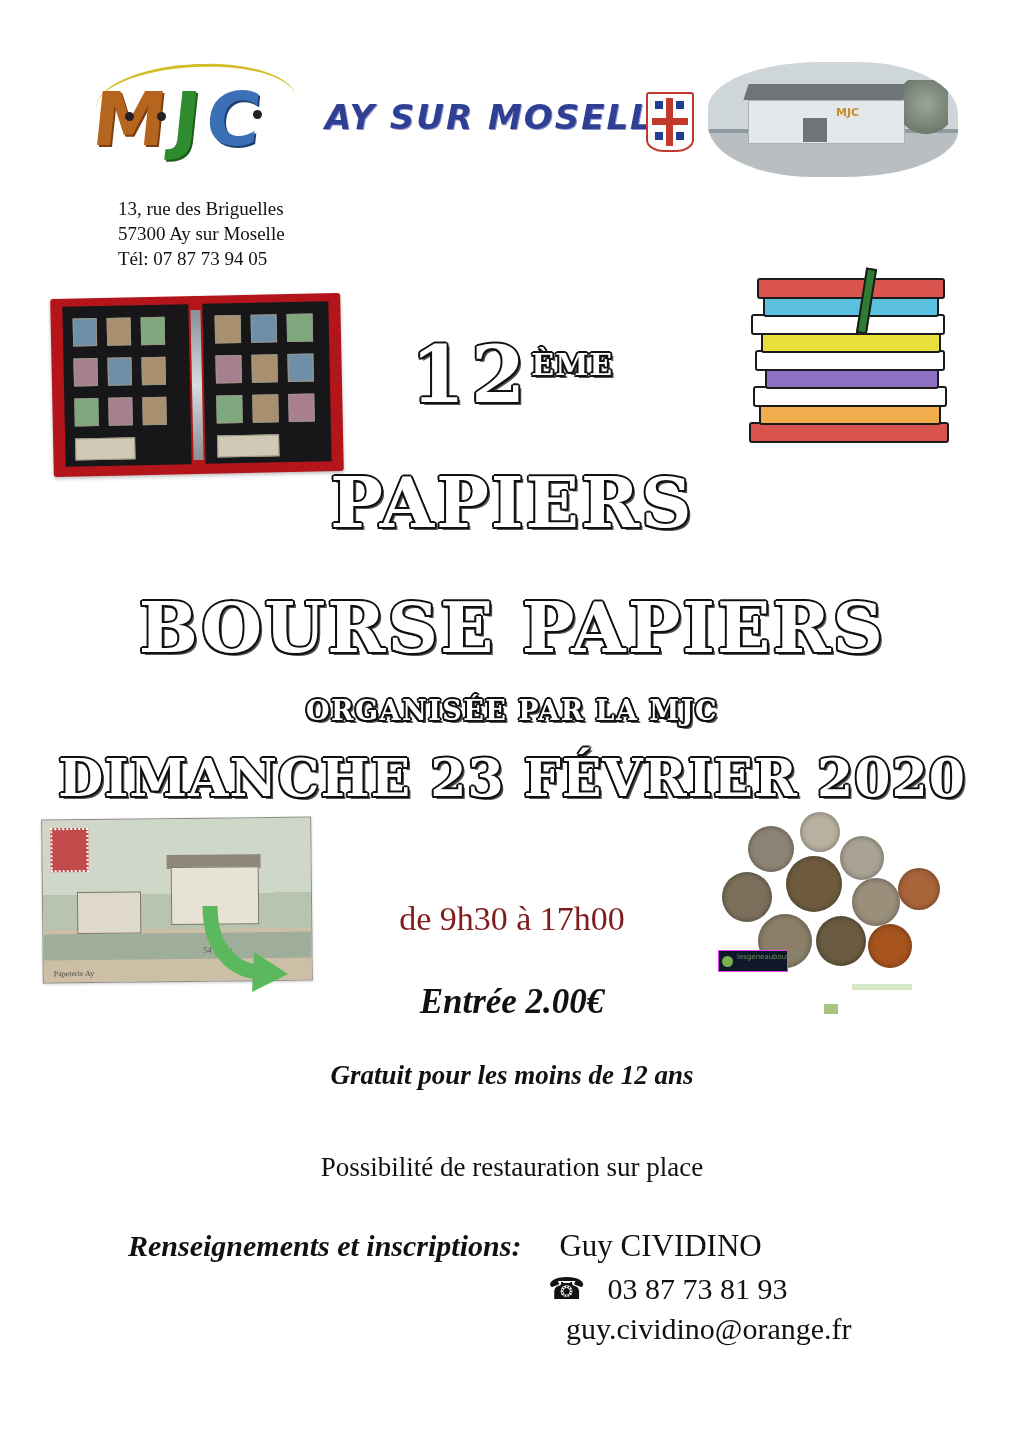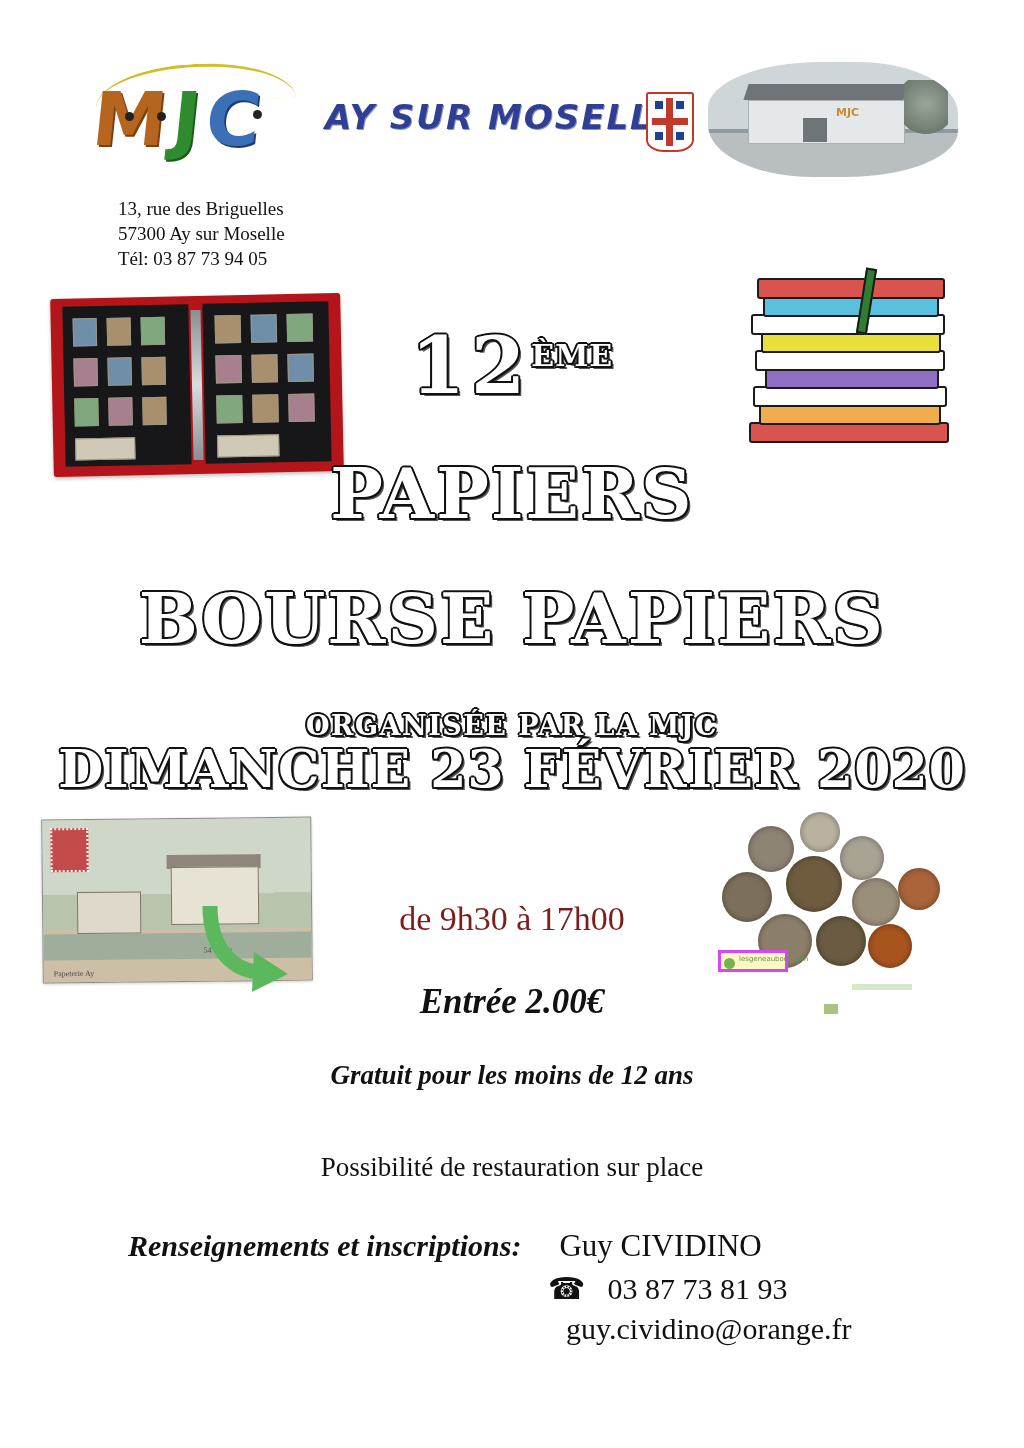--- a/index.html
+++ b/index.html
@@ -309,22 +309,22 @@
     position: absolute;
     border-radius: 50%;
     box-shadow: inset 0 0 6px rgba(0,0,0,.4);
   }
   .coins .watermark {
     position: absolute;
     left: 6px;
     top: 138px;
     width: 70px;
     height: 22px;
-    background: #fef9c3;
-    border: 3px solid #d946ef;
+    background: #0f172a;
+    border: 1px solid #d946ef;
     font-size: 7px;
     color: #6f8f5c;
     padding: 2px;
     box-sizing: border-box;
     font-family: "DejaVu Sans", sans-serif;
   }
   .coins .wm-dot {
     position: absolute;
     width: 11px; height: 11px;
     border-radius: 50%;
@@ -340,20 +340,21 @@
   .outlined {
     font-family: "DejaVu Serif", serif;
     font-weight: bold;
     color: #ffffff;
     text-shadow:
       -1.5px -1.5px 0 #111, 1.5px -1.5px 0 #111,
       -1.5px  1.5px 0 #111, 1.5px  1.5px 0 #111,
        0 -2px 0 #111, 0 2px 0 #111, -2px 0 0 #111, 2px 0 0 #111,
        3px 3px 0 #555;
     letter-spacing: 2px;
+    margin-top: 9px;
   }
 
   .num-12 {
     position: absolute;
     top: 320px;
     left: 0; right: 0;
     text-align: center;
     font-size: 78px;
     letter-spacing: 6px;
   }
@@ -372,21 +373,21 @@
   }
   .t-vieux {
     position: absolute;
     top: 577px;
     left: 0; right: 0;
     text-align: center;
     font-size: 70px;
   }
   .t-organisee {
     position: absolute;
-    top: 710px;
+    top: 686px;
     left: 0; right: 0;
     text-align: center;
     font-size: 27px;
     letter-spacing: 1.5px;
   }
   .t-date {
     position: absolute;
     top: 738px;
     left: 0; right: 0;
     text-align: center;
@@ -502,21 +503,21 @@
     <div class="wall"></div>
     <div class="door"></div>
     <div class="sign">MJC</div>
     <div class="tree"></div>
   </div>
 </div>
 
 <div class="address">
   <div>13, rue des Briguelles</div>
   <div>57300 Ay sur Moselle</div>
-  <div>Tél: 03 87 73 94 05</div>
+  <div>Tél: 07 87 73 94 05</div>
 </div>
 
 <div class="stamp-album">
   <div class="page left">
     <div class="stamp c1" style="left:10px;top:12px;width:22px;height:26px;"></div>
     <div class="stamp c2" style="left:44px;top:12px;width:22px;height:26px;"></div>
     <div class="stamp c3" style="left:78px;top:12px;width:22px;height:26px;"></div>
     <div class="stamp c4" style="left:10px;top:52px;width:22px;height:26px;"></div>
     <div class="stamp c1" style="left:44px;top:52px;width:22px;height:26px;"></div>
     <div class="stamp c2" style="left:78px;top:52px;width:22px;height:26px;"></div>

